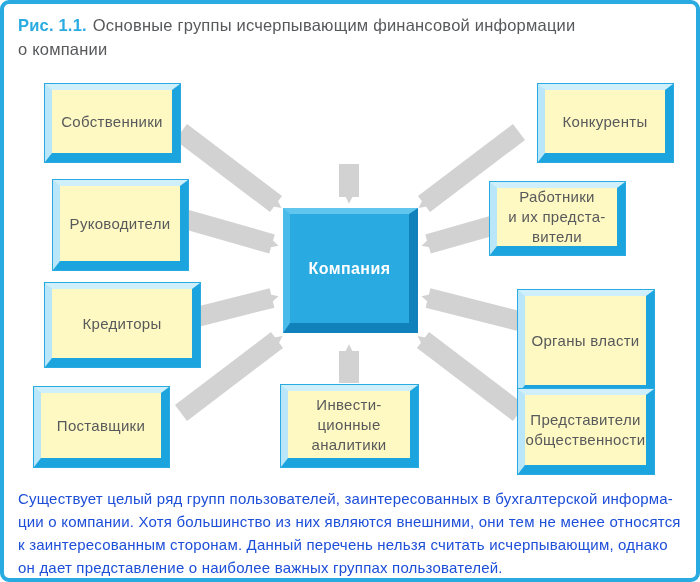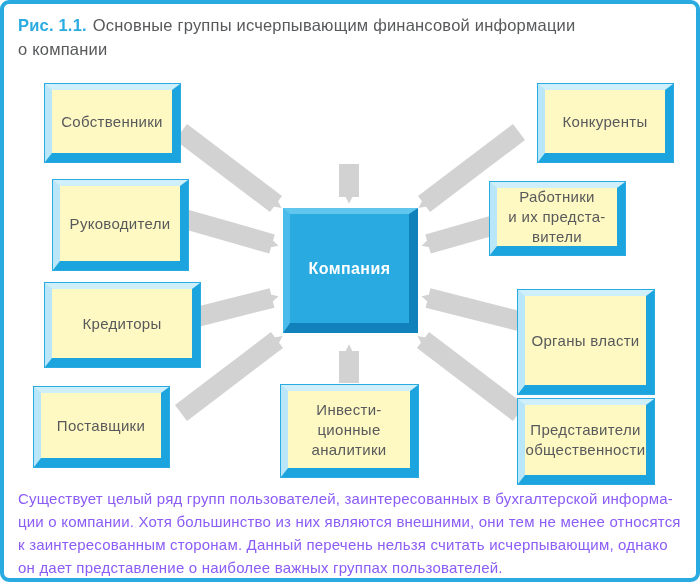--- a/index.html
+++ b/index.html
@@ -48,28 +48,28 @@
   }
   
   #n-owners     {left:45px; top:84px;  width:135px;height:78px;}
   #n-clients    {left:283px;top:86px;  width:133px;height:75px;}
   #n-competitors{left:538px;top:84px;  width:135px;height:78px;}
   #n-managers   {left:53px; top:180px; width:135px;height:90px;}
   #n-employees  {left:490px;top:182px; width:135px;height:73px;}
   #n-creditors  {left:45px; top:283px; width:155px;height:84px;}
   #n-authorities{left:518px;top:290px; width:136px;height:104px;}
   #n-suppliers  {left:34px; top:387px; width:135px;height:80px;}
-  #n-analysts   {left:281px;top:385px; width:137px;height:92px;}
-  #n-public     {left:518px;top:399px; width:136px;height:85px;}
+  #n-analysts   {left:281px;top:385px; width:137px;height:82px;}
+  #n-public     {left:518px;top:389px; width:136px;height:85px;}
   #n-company    {left:283px;top:208px; width:135px;height:125px;}
   .arrows{position:absolute;left:0;top:0;pointer-events:none;}
   
   .footer{
     position:absolute;left:18px;top:487px;right:16px;
-    font-size:15px;line-height:23px;color:#8b5cf6;
+    font-size:15px;line-height:23px;color:#1d4ed8;
     letter-spacing:.2px;
     white-space:pre-line;
   }
 </style>
 </head>
 <body>
 
 <div class="page">
 
   <div class="caption">

